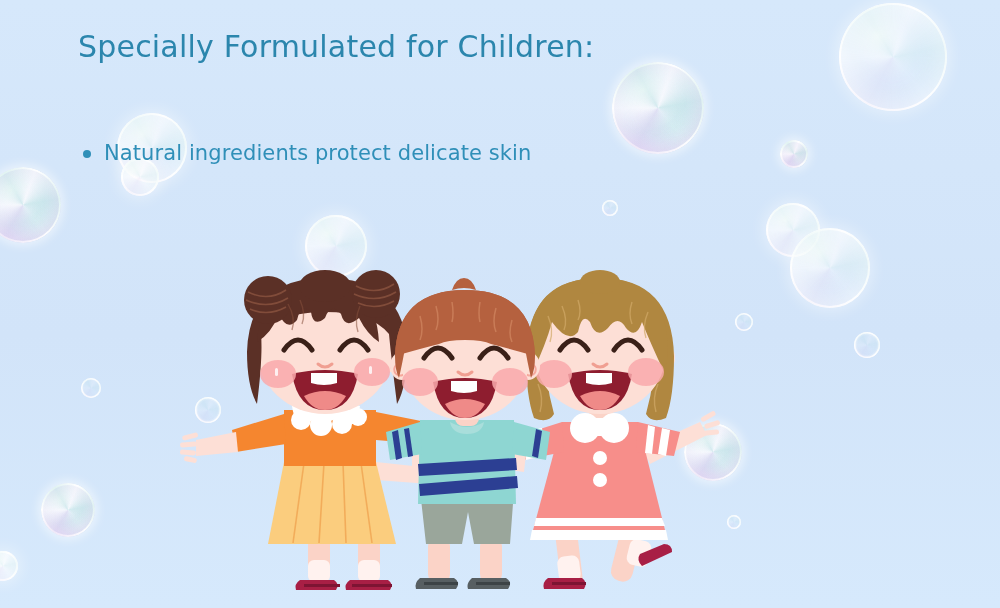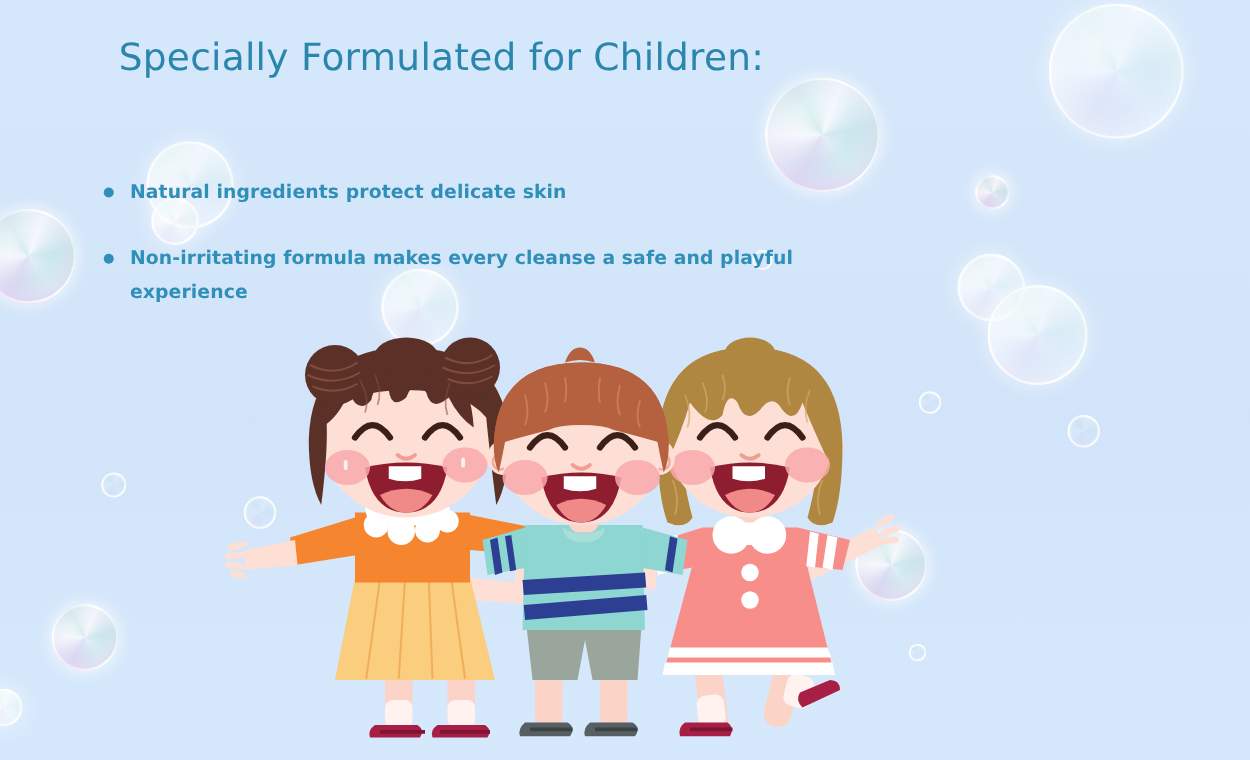--- a/index.html
+++ b/index.html
@@ -55,27 +55,27 @@
   .bubble.ring::after{opacity:.35;}
 
   
   .headline{
     position:absolute;left:78px;top:26px;width:640px;
     color:#2b86ad;
     font-family:"DejaVu Sans", sans-serif;
     font-size:30px;line-height:42px;font-weight:400;
     letter-spacing:.2px;
   }
-  .headline .ln{display:block;white-space:nowrap;margin-left:17px;}
+  .headline .ln{display:block;white-space:nowrap;}
 
   .bullets{position:absolute;left:78px;top:140px;width:620px;}
   .bullet{
     position:relative;padding-left:26px;margin-bottom:26px;
     color:#2f8fb8;
-    font-size:15px;line-height:27px;font-weight:700;
+    font-size:21px;line-height:27px;font-weight:400;
     letter-spacing:.1px;
   }
   .bullet .dot{
     position:absolute;left:5px;top:10px;width:8px;height:8px;
     border-radius:50%;background:#2f8fb8;
   }
 
   
   #kids{position:absolute;left:180px;top:272px;width:560px;height:336px;}
   #kids svg{display:block;width:560px;height:336px;overflow:visible;}
@@ -350,19 +350,15 @@
 
   <div class="headline">
     <span class="ln">Specially Formulated for Children:</span>
   </div>
 
   <div class="bullets">
     <div class="bullet">
       <span class="dot"></span>
       <span>Natural ingredients protect delicate skin</span>
     </div>
-    <div class="bullet">
-      <span class="dot"></span>
-      <span>Non-irritating formula makes every cleanse a safe and playful experience</span>
-    </div>
   </div>
 
 </div>
 
 </body></html>

